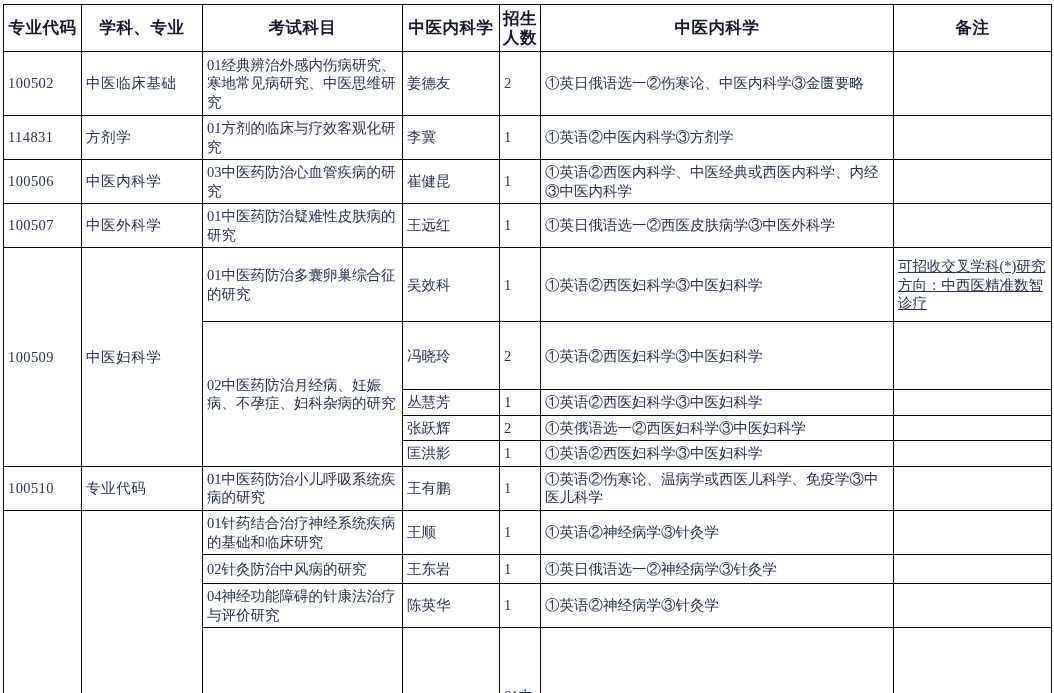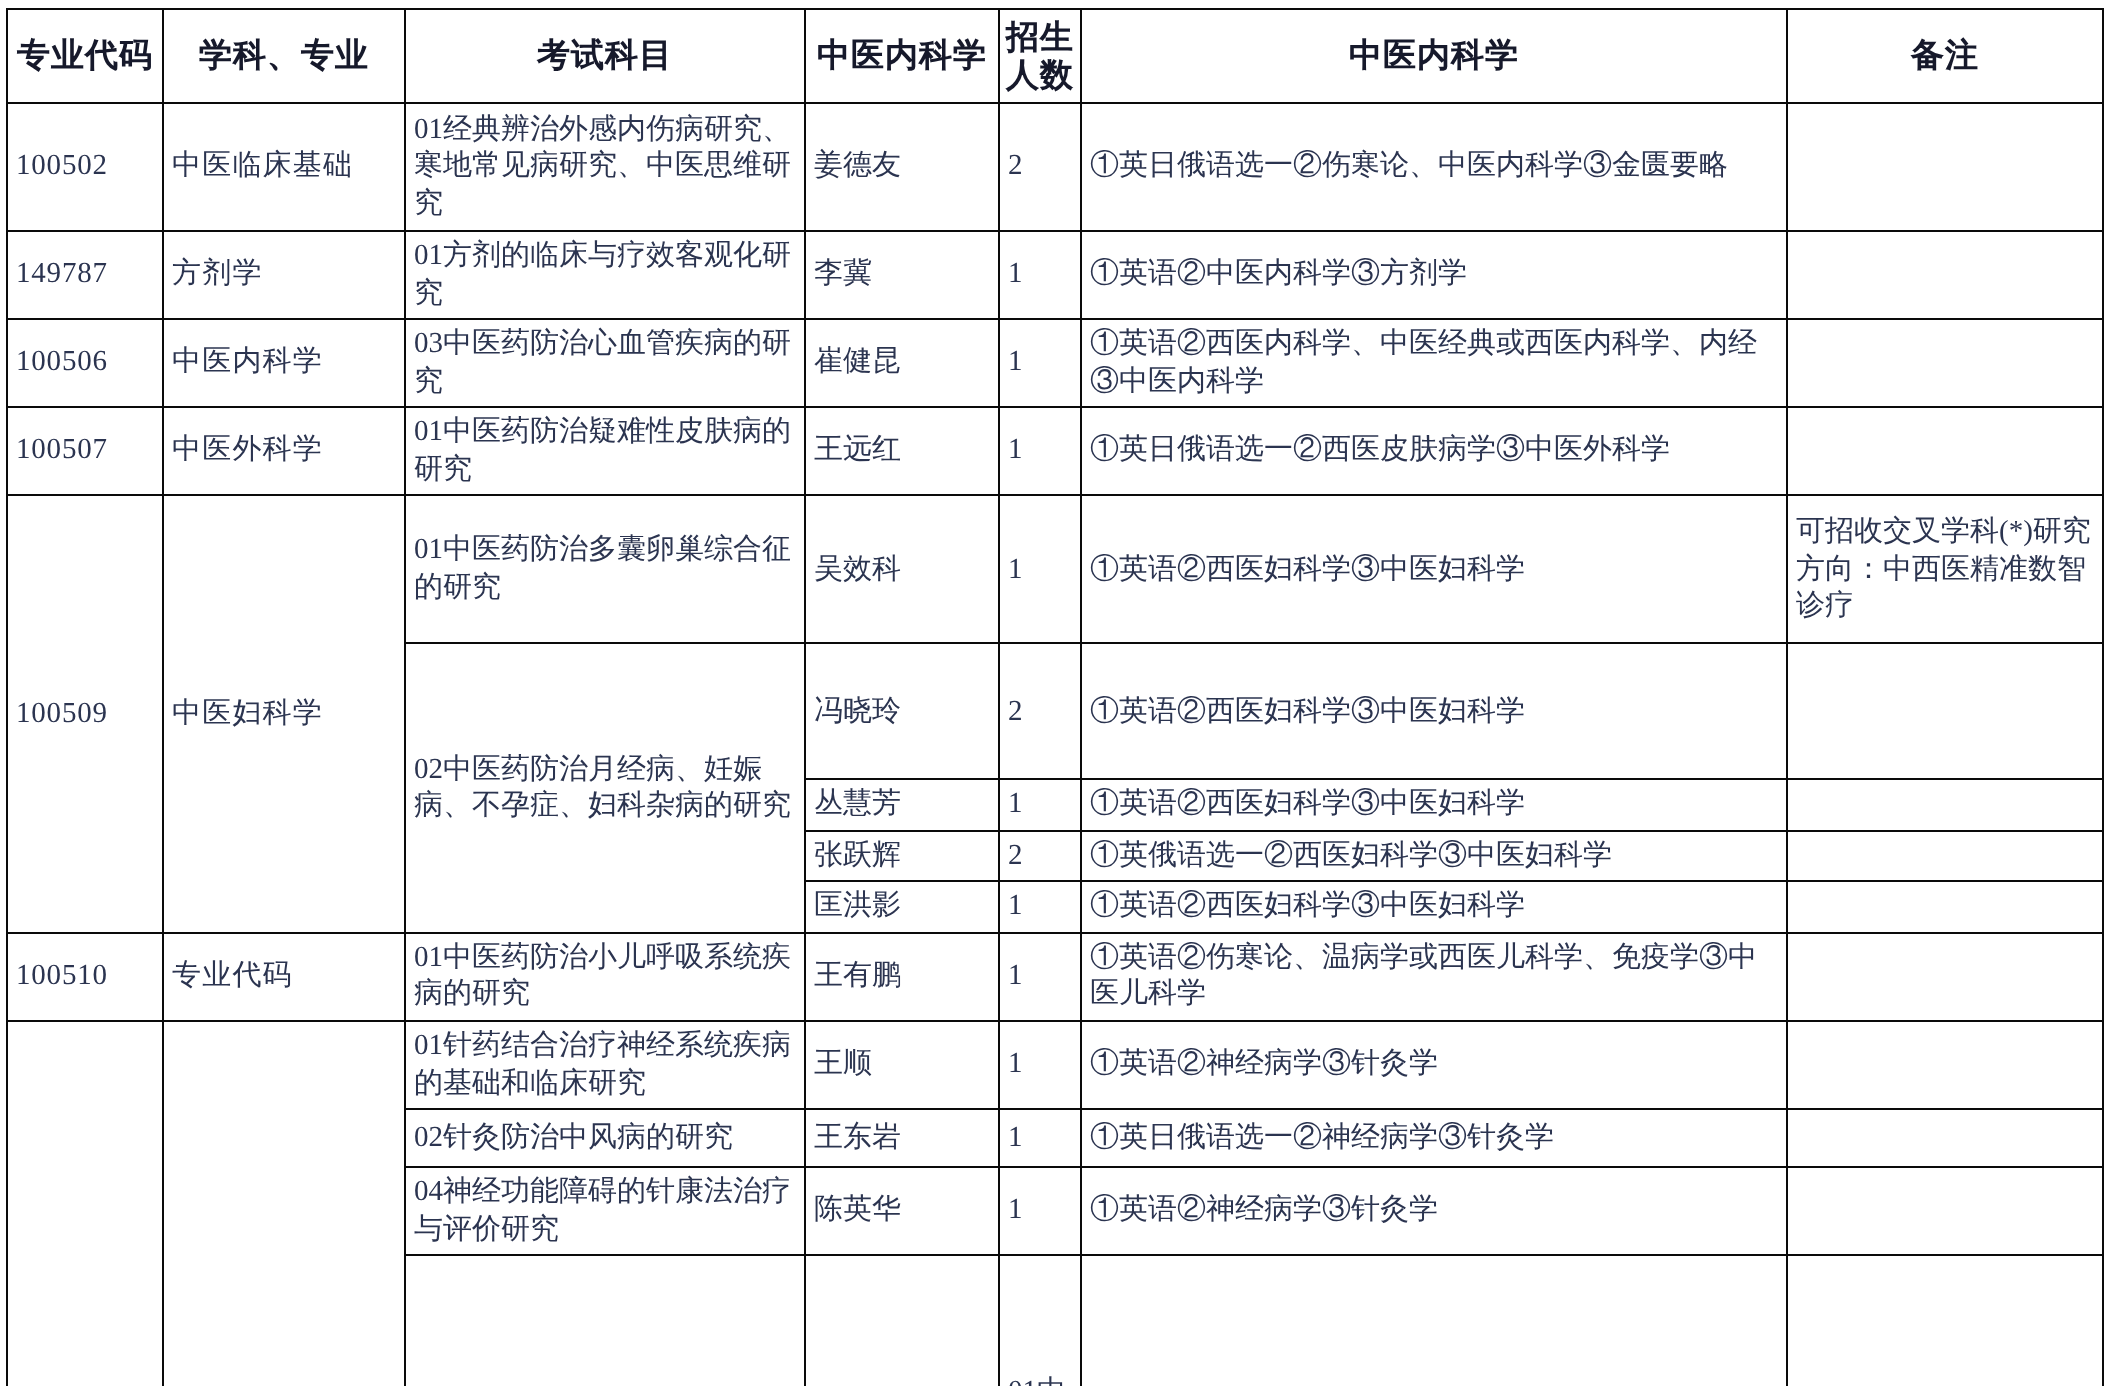--- a/index.html
+++ b/index.html
@@ -49,21 +49,21 @@
   col.c-major    { width: 121px; }
   col.c-dir      { width: 200px; }
   col.c-teacher  { width: 97px; }
   col.c-quota    { width: 41px; }
   col.c-exam     { width: 353px; }
   col.c-note     { width: 158px; }
   .code { text-align: center; font-size: 14px; letter-spacing: 0.4px; }
   .major{ font-weight: bold; font-size: 15.5px; letter-spacing: 0.6px; color: #16192b; padding-left: 7px; }
   .dir  { font-size: 14.5px; vertical-align: top; padding-top: 5px; }
   .exam { font-size: 14.5px; padding-left: 6px; }
-  .note { font-size: 14.5px; vertical-align: top; padding-top: 4px; line-height: 1.3; }
+  .note { font-size: 14.5px; vertical-align: top; padding-top: 4px; line-height: 1.3; text-decoration: underline; }
   .teacher { padding-left: 7px; font-size: 14.5px; }
   .quota{ text-align: center; font-size: 14px; }
   .vtop { vertical-align: top; padding-top: 8px; }
 </style>
 </head>
 <body>
 
 <table id="admissions-table">
   <colgroup>
     <col class="c-code">
@@ -92,21 +92,21 @@
       <tr style="height: 64px;">
         <td class="code">100502</td>
         <td class="major">中医临床基础</td>
         <td class="dir">01经典辨治外感内伤病研究、寒地常见病研究、中医思维研究</td>
         <td class="teacher">姜德友</td>
         <td class="quota">2</td>
         <td class="exam">①英日俄语选一②伤寒论、中医内科学③金匮要略</td>
         <td class="note"></td>
       </tr>
       <tr style="height: 43px;">
-        <td class="code">149787</td>
+        <td class="code">114831</td>
         <td class="major">方剂学</td>
         <td class="dir">01方剂的临床与疗效客观化研究</td>
         <td class="teacher">李冀</td>
         <td class="quota">1</td>
         <td class="exam">①英语②中医内科学③方剂学</td>
         <td class="note"></td>
       </tr>
       <tr style="height: 44px;">
         <td class="code">100506</td>
         <td class="major">中医内科学</td>

